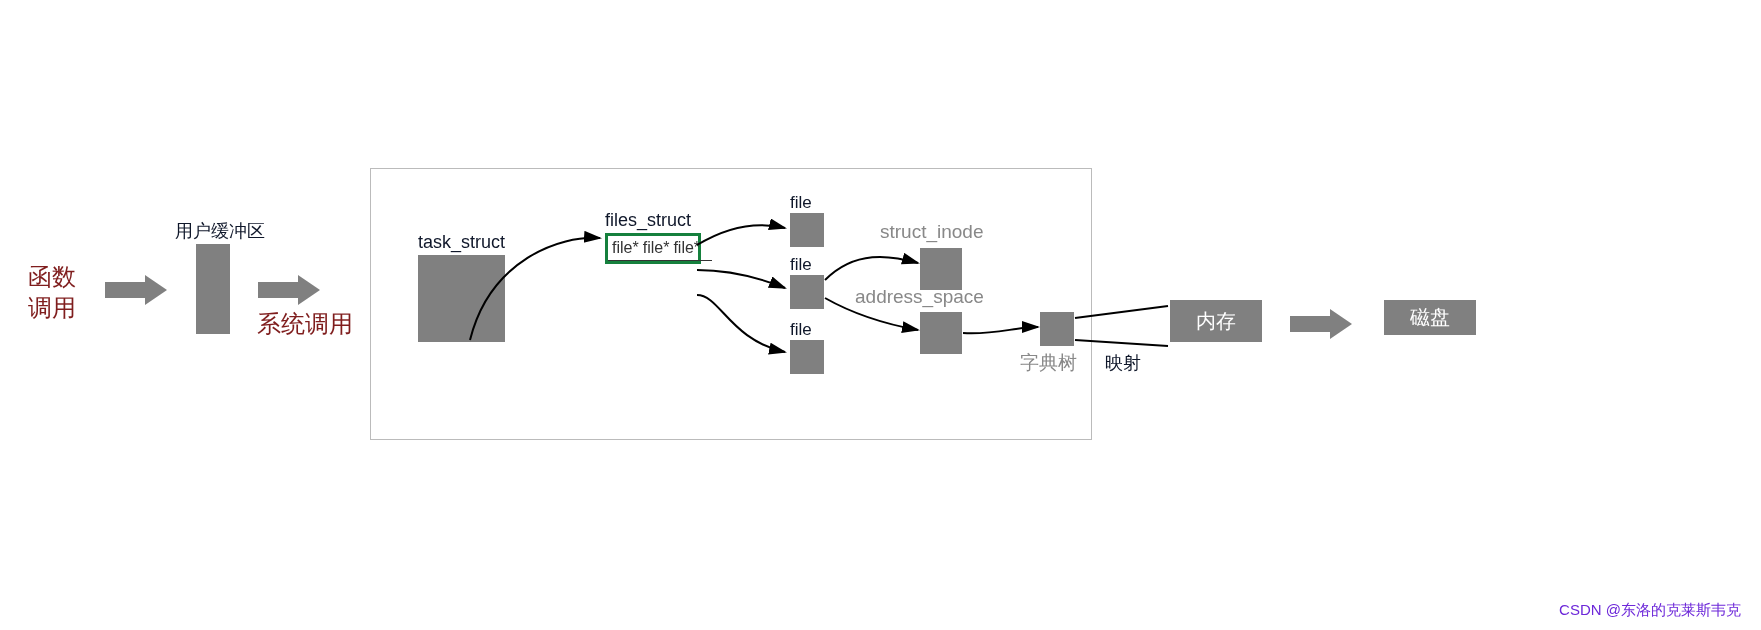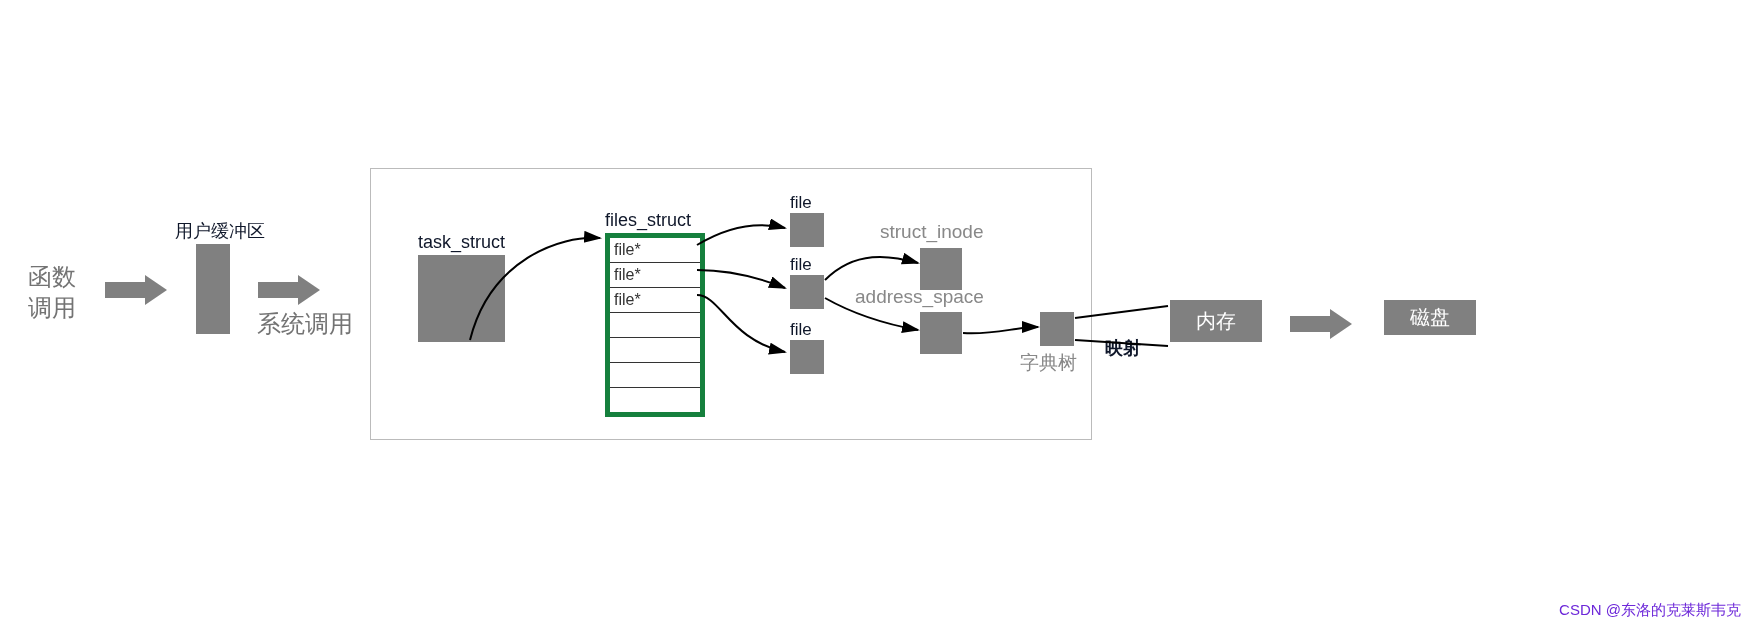--- a/index.html
+++ b/index.html
@@ -1,25 +1,25 @@
 <!DOCTYPE html>
 <html><head>
 <meta charset="utf-8">
 <style>
   html,body{margin:0;padding:0;width:1761px;height:630px;background:#fff;font-family:"Microsoft YaHei",Arial,sans-serif;position:relative}
-  .lbl{position:absolute;color:#737373;font-size:24px;line-height:1.3}
+  .lbl{position:absolute;color:#7f1d1d;font-size:24px;line-height:1.3}
   .lbl-dark{position:absolute;color:#0f172a;font-size:18px}
   .lbl-gray{position:absolute;color:#888;font-size:19px}
   .box{position:absolute;background:#808080}
   .box-white{position:absolute;color:#fff;background:#808080;font-size:20px;display:flex;align-items:center;justify-content:center}
   .arrow-right{position:absolute;color:#808080}
   .arrow-right .shaft{position:absolute;background:#808080}
   .arrow-right .head{position:absolute;width:0;height:0}
   .frame{position:absolute;border:1px solid #bbb}
-  .table{position:absolute;border:5px solid #15803d;display:flex;flex-direction:column}
+  .table{position:absolute;border:3px solid #15803d;display:flex;flex-direction:row}
   .cell{border-bottom:1px solid #333;height:24px;font-size:16px;padding-left:4px;color:#333;display:flex;align-items:center}
   .cell:last-child{border-bottom:none}
   .watermark{position:absolute;right:20px;bottom:10px;color:#6d28d9;font-size:15px}
   svg.lines{position:absolute;top:0;left:0;width:1761px;height:630px;pointer-events:none}
 </style>
 </head>
 <body>
 
 <div class="lbl" style="left:28px;top:261px;white-space:pre">函数
 调用</div>
@@ -66,21 +66,21 @@
 
 <div class="lbl-gray" style="left:880px;top:221px">struct_inode</div>
 <div class="box" style="left:920px;top:248px;width:42px;height:42px"></div>
 
 <div class="lbl-gray" style="left:855px;top:286px">address_space</div>
 <div class="box" style="left:920px;top:312px;width:42px;height:42px"></div>
 
 <div class="box" style="left:1040px;top:312px;width:34px;height:34px"></div>
 <div class="lbl-gray" style="left:1020px;top:350px">字典树</div>
 
-<div class="lbl-dark" style="left:1105px;top:336px;font-weight:bold">映射</div>
+<div class="lbl-dark" style="left:1105px;top:351px;font-weight:normal">映射</div>
 
 <div class="box-white" style="left:1170px;top:300px;width:92px;height:42px">内存</div>
 
 <div class="arrow-right" style="left:1290px;top:316px">
   <div class="shaft" style="left:0;top:0;width:40px;height:16px"></div>
   <div class="head" style="left:40px;top:-7px;border-left:22px solid #808080;border-top:15px solid transparent;border-bottom:15px solid transparent"></div>
 </div>
 
 <div class="box-white" style="left:1384px;top:300px;width:92px;height:35px">磁盘</div>
 

